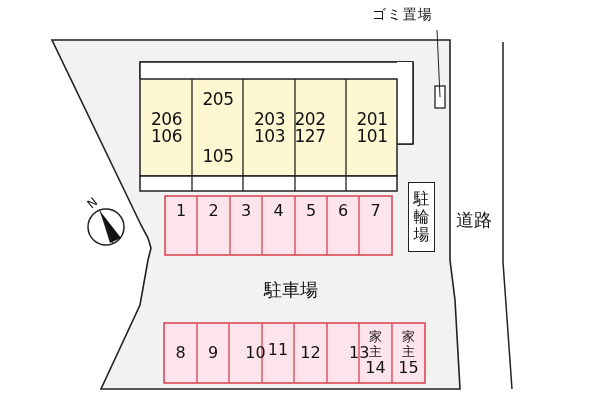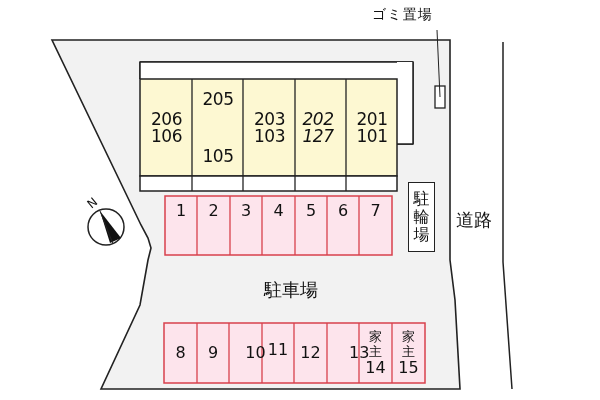--- a/index.html
+++ b/index.html
@@ -89,21 +89,21 @@
   <span>106</span>
 </div>
 <div class="unit" style="left:193px;top:108px;width:50px;height:40px;gap:40px;">
   <span>205</span>
   <span>105</span>
 </div>
 <div class="unit" style="left:244px;top:108px;width:51px;height:40px;align-items:center;">
   <span>203</span>
   <span>103</span>
 </div>
-<div class="unit" style="left:288px;top:108px;width:60px;height:40px;font-style:italic;">
+<div class="unit" style="left:280px;top:108px;width:60px;height:40px;">
   <span>202</span>
   <span>127</span>
 </div>
 <div class="unit" style="left:347px;top:108px;width:50px;height:40px;">
   <span>201</span>
   <span>101</span>
 </div>
 
 <div class="slot top" style="left:165px;top:197px;width:32px;height:56px;">1</div>
 <div class="slot top" style="left:197px;top:197px;width:33px;height:56px;">2</div>

